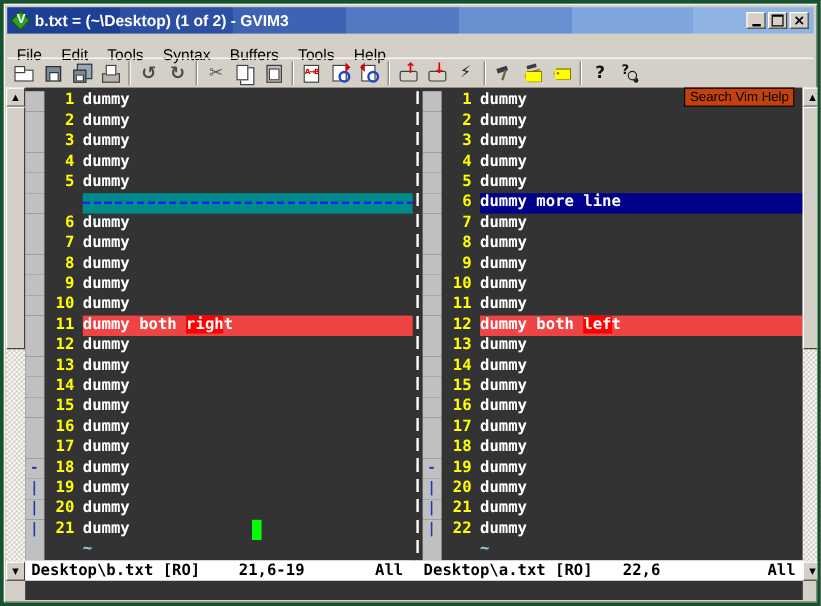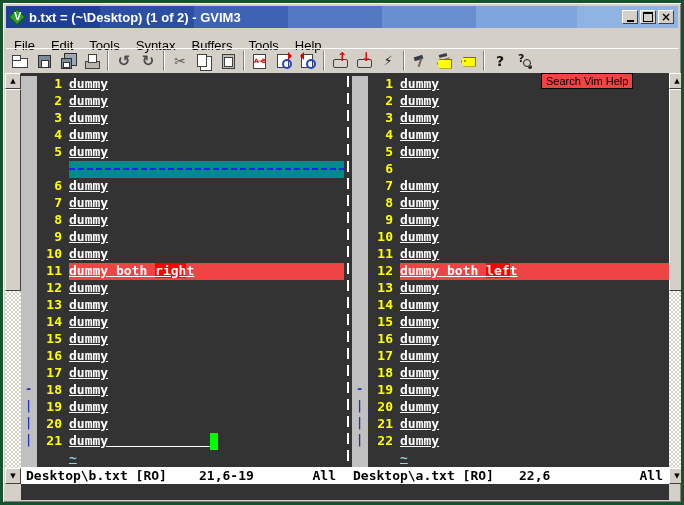--- a/index.html
+++ b/index.html
@@ -77,42 +77,42 @@
   
   .textarea{position:absolute;left:18px;top:70px;width:648px;height:394px;background:#333333;display:flex;padding-top:3px;}
   .win{display:flex;flex-direction:column;}
   .win.l{width:323px;}  .win.r{width:317px;}
   .vsep{width:8px;background:#333333;position:relative;}
   .vsep::before{content:"";position:absolute;left:3px;top:0;width:2px;height:100%;
     background:repeating-linear-gradient(180deg,#fff 0 11px,rgba(0,0,0,0) 11px 17px);}
   .row{display:flex;height:17px;line-height:17px;font:bold 13px "DejaVu Sans Mono",monospace;flex:0 0 auto;}
   .fold{width:16px;background:#c0c0c0;color:#2038b0;padding-left:4px;font-size:12px;}
   .num{width:32px;color:#ffff00;text-align:right;padding-right:7px;}
-  .txt{flex:1;color:#fff;white-space:pre;overflow:hidden;text-decoration:underline;}
+  .txt{flex:1;color:#fff;white-space:pre;overflow:hidden;}
   .txt.add{background:#00008b;}
   .txt.chg{background:#ef4444;}
   .difftext{background:#ff0000;}
   .txt.filler{background-color:#008b8b;background-image:repeating-linear-gradient(90deg,#2020ff 0 6px,rgba(0,0,0,0) 6px 9px);
     background-size:100% 2px;background-repeat:no-repeat;background-position:0 7px;}
   .txt.eof{color:#9ad2e8;}
   .cursor{background:#00ff00;display:inline-block;width:8px;height:17px;vertical-align:top;}
   
   .status{position:absolute;left:18px;top:464px;width:648px;height:17px;background:#fff;color:#000;display:flex;
     font:bold 13px "DejaVu Sans Mono",monospace;}
   .shalf{position:relative;height:17px;line-height:17px;white-space:nowrap;}
   .shalf.l{width:323px;}  .shalf.r{width:325px;}
   .sfile{position:absolute;left:5px;}
   .shalf.r .sfile{left:9px;}
   .sruler{position:absolute;left:178px;text-align:center;}
   .shalf.r .sruler{left:175px;}
   .sall{position:absolute;right:8px;}
   .shalf.r .sall{right:6px;}
   .cmdline{position:absolute;left:18px;top:481px;width:648px;height:16px;background:#333333;}
   
-  .tooltip{position:absolute;left:538px;top:70px;background:#ef4444;border:1px solid #000;color:#000;
+  .tooltip{position:absolute;left:567px;top:70px;background:#c2410c;border:1px solid #000;color:#000;
     font:11px "Liberation Sans",sans-serif;padding:1px 4px;white-space:nowrap;z-index:10;}
 </style>
 </head>
 <body>
 
 <div class="frame">
 
   <div class="titlebar">
     <span class="applogo"></span>
     <span class="titletext">b.txt = (~\Desktop) (1 of 2) - GVIM3</span>
@@ -349,20 +349,21 @@
           <span class="txt">dummy</span>
         </div>
         <div class="row">
           <span class="fold"></span>
           <span class="num">5</span>
           <span class="txt">dummy</span>
         </div>
         <div class="row">
           <span class="fold"></span>
           <span class="num">6</span>
+          <span class="txt add">dummy more line</span>
         </div>
         <div class="row">
           <span class="fold"></span>
           <span class="num">7</span>
           <span class="txt">dummy</span>
         </div>
         <div class="row">
           <span class="fold"></span>
           <span class="num">8</span>
           <span class="txt">dummy</span>

